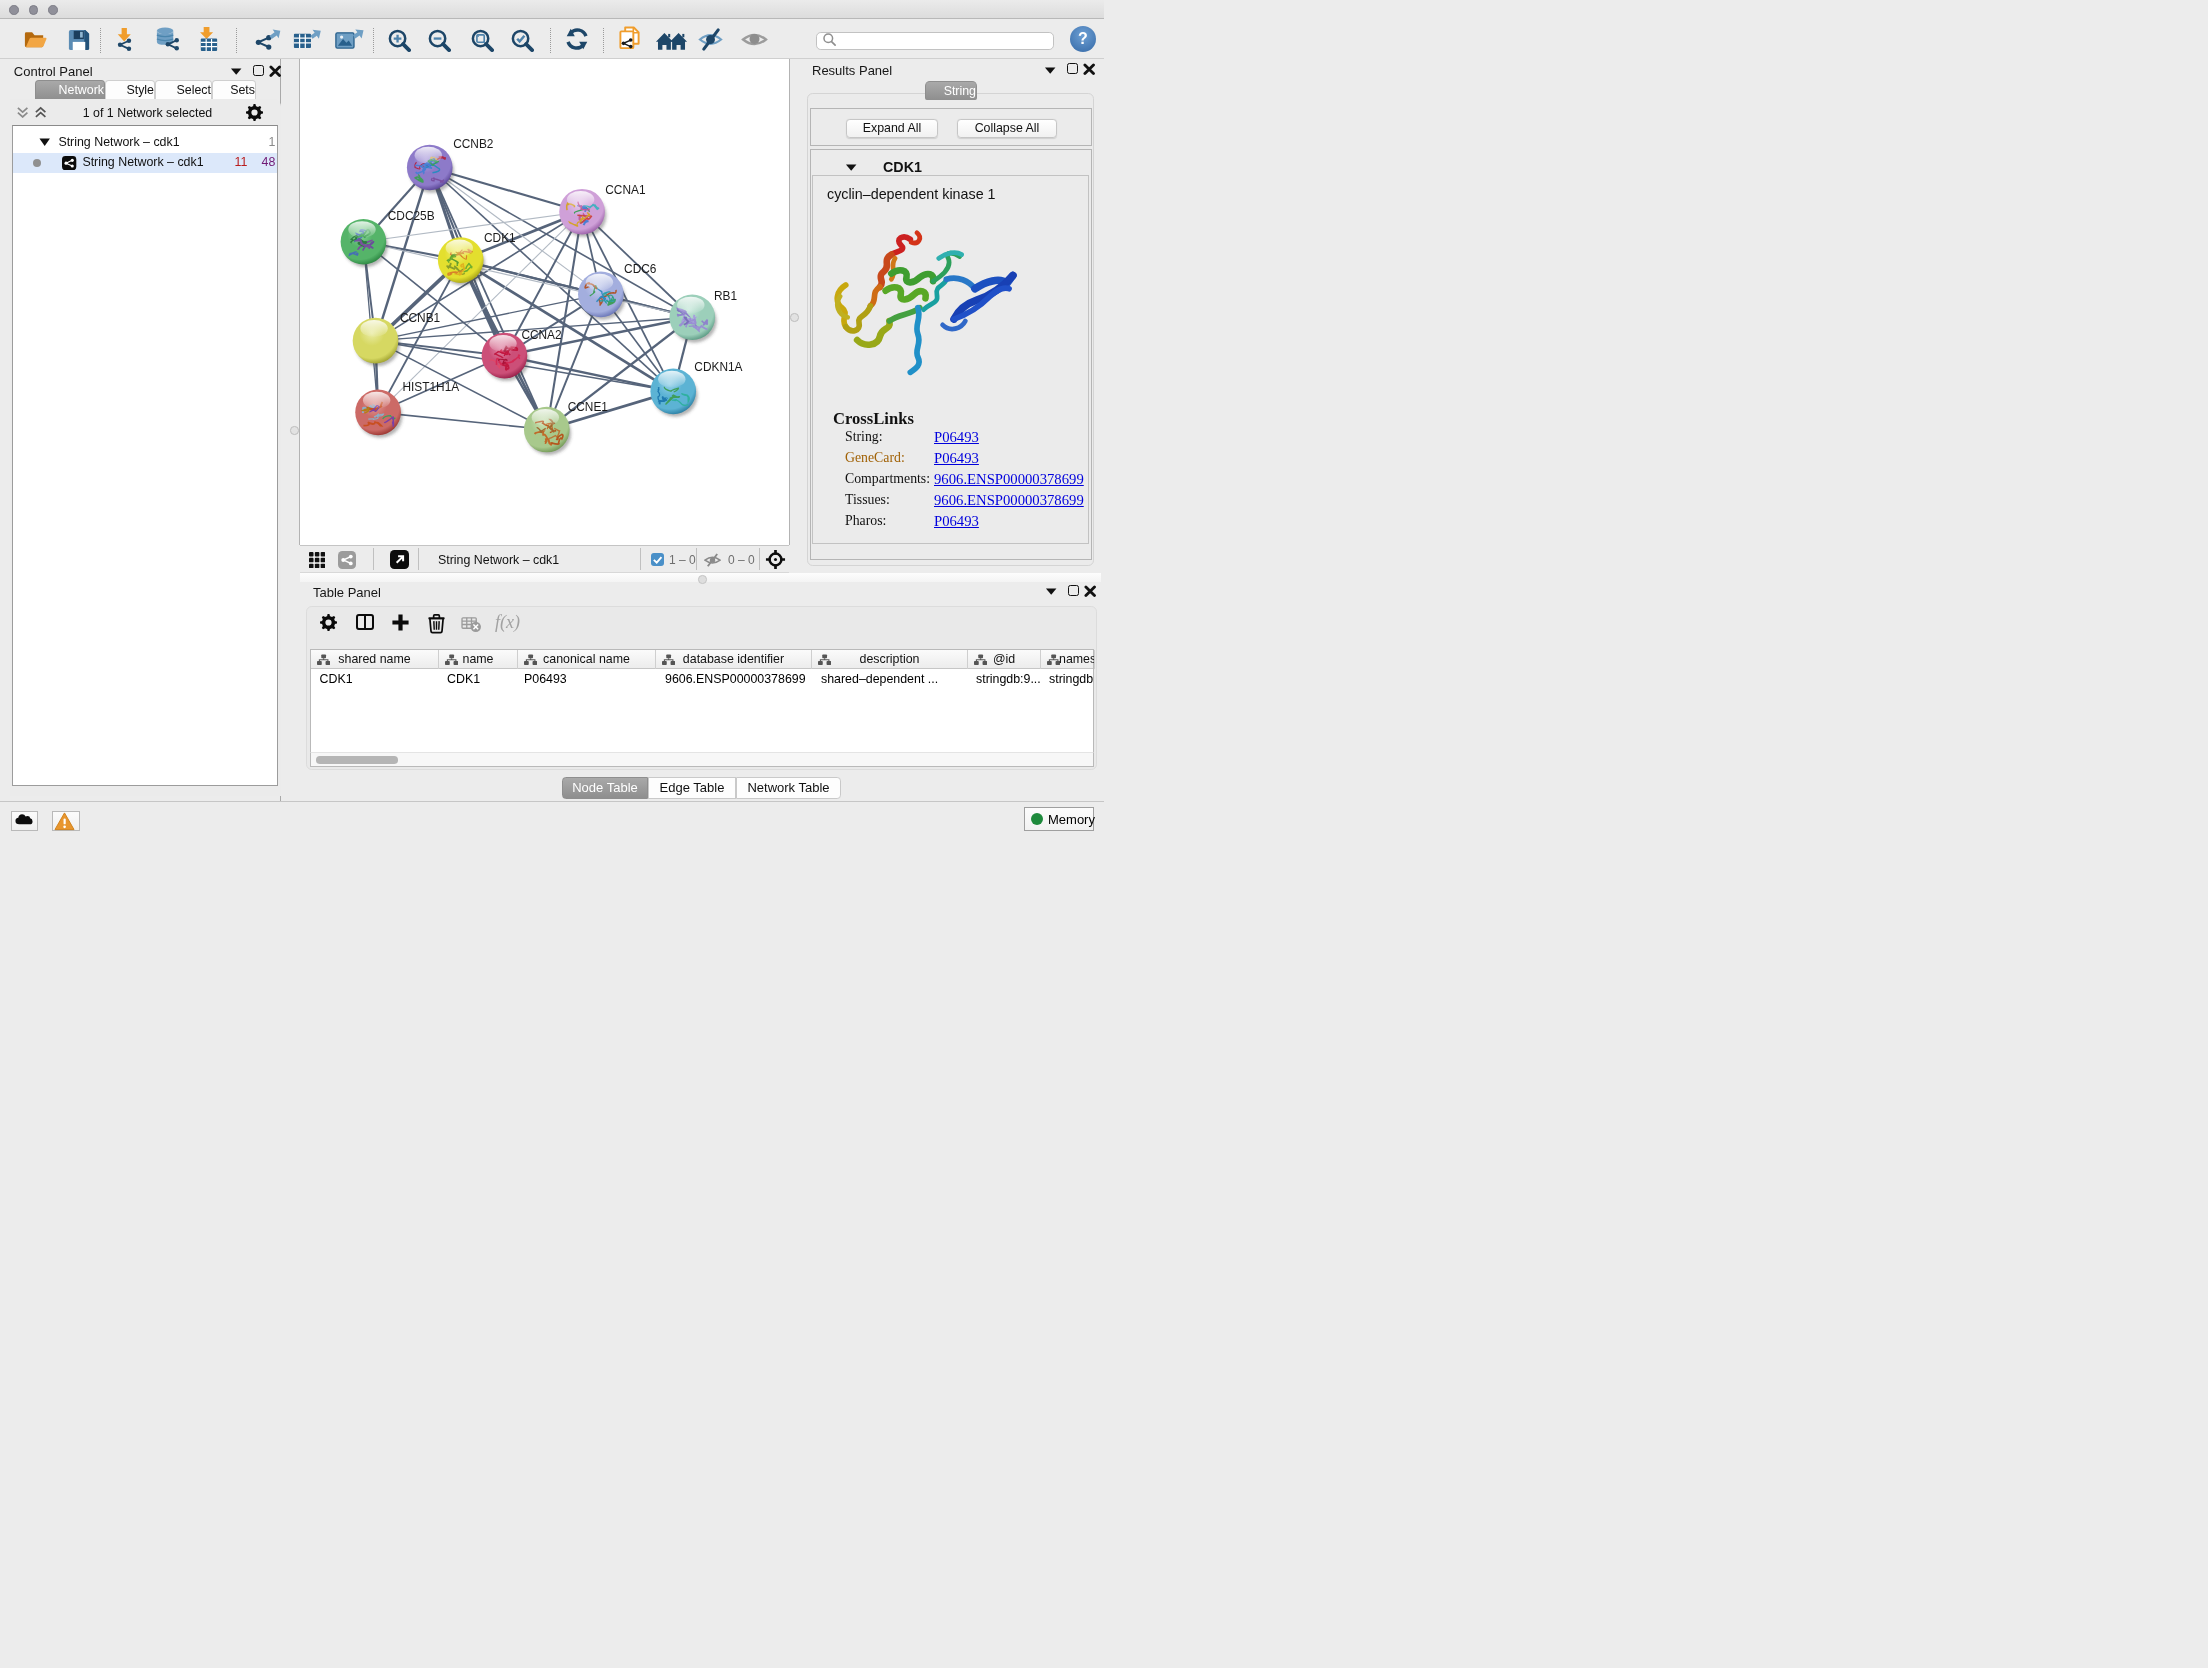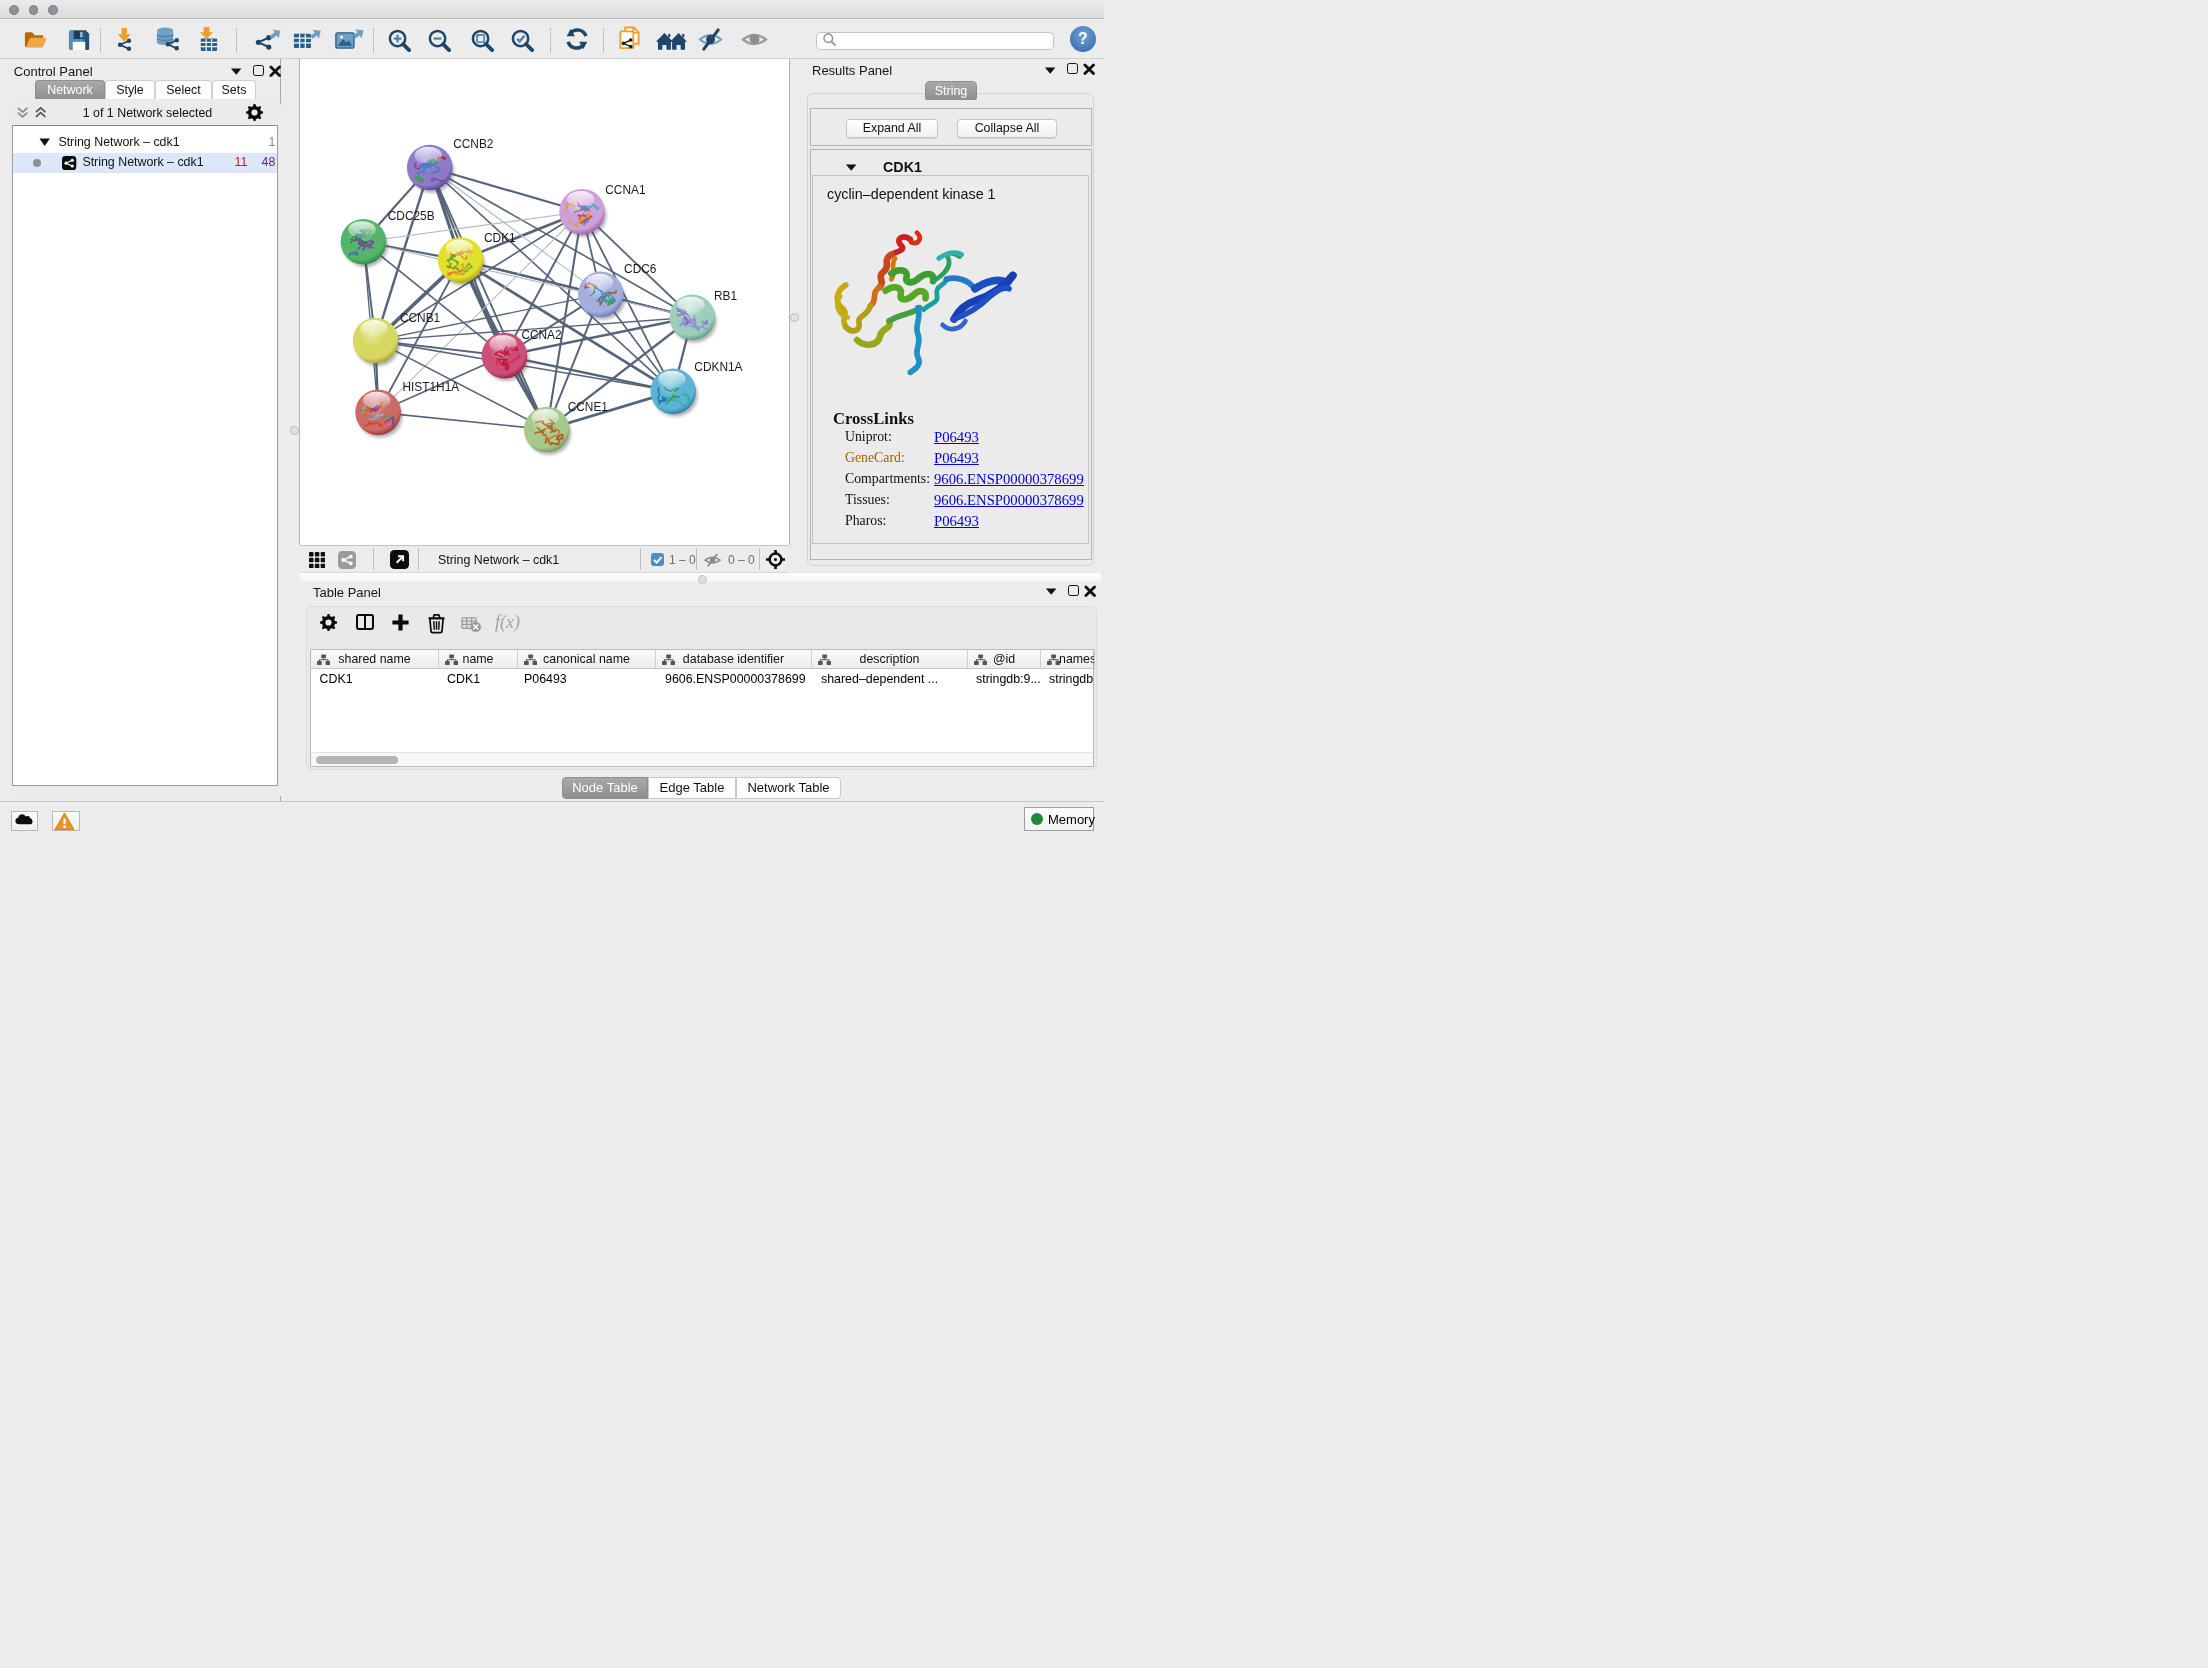--- a/index.html
+++ b/index.html
@@ -16,21 +16,21 @@
 .tsep{position:absolute;top:27.6px;height:25px;width:0;border-left:1.4px dotted #9a9a9a;}
 #searchbox{position:absolute;left:816px;top:32px;width:238px;height:18px;background:#fff;
   border:1px solid #c2c2c2;border-radius:4.8px;}
 #helpbtn{position:absolute;left:1070px;top:26px;width:26px;height:26px;border-radius:50%;
   background:radial-gradient(circle at 50% 35%,#6ea0d4,#4579b4 70%,#3a6aa4);color:#fff;
   font-weight:700;font-size:16px;text-align:center;line-height:25px;}
 
 #cpanel{position:absolute;left:0;top:59px;width:281px;height:742px;background:#ececec;
   border-right:1px solid #a9a9a9;}
 .ptitle{font-size:13px;color:#161616;}
-.tab{position:absolute;top:0;height:20px;font-size:12.4px;text-align:center;
+.tab{position:absolute;top:0;height:20px;font-size:12.4px;text-align:right;
   border:1px solid #cfcfcf;border-bottom:none;border-radius:3.8px 3.8px 0 0;background:#fdfdfd;color:#111;}
 .tabsel{background:linear-gradient(#a9a9a9,#8e8e8e);color:#fff;border-color:#8e8e8e;}
 #cp-content{position:absolute;left:9.5px;top:99px;width:271px;height:697px;
   background:#ebebeb;border-radius:0 7.6px 0 0;}
 #cp-list{position:absolute;left:12.4px;top:125px;width:266px;height:661px;background:#fff;
   border:1px solid #9c9c9c;border-top-color:#8a8a8a;}
 .lrow{position:absolute;left:0;width:264px;height:20px;font-size:12.4px;color:#111;}
 
 #netview{position:absolute;left:299px;top:59px;width:491px;height:486px;background:#fff;border-left:1px solid #b3b3b3;border-right:1px solid #b3b3b3;}
 #netbar{position:absolute;left:300px;top:545px;width:489px;height:27.6px;background:#ececec;
@@ -598,21 +598,21 @@
       <path d="M94 82 C98 94 90 100 94 110 C98 120 90 126 94 134 C98 142 92 146 86 150" stroke="#2090c8" stroke-width="6"></path>
       <path d="M116 30 C124 24 134 22 140 26" stroke="#30b0b0" stroke-width="5"></path>
       <path d="M124 52 C136 48 148 54 154 62" stroke="#2878c8" stroke-width="6"></path>
       <path d="M154 62 C166 54 180 50 188 56 L194 48" stroke="#1c50c0" stroke-width="8"></path>
       <path d="M194 48 C182 62 168 70 156 74 C144 78 136 86 132 94" stroke="#1840b4" stroke-width="8"></path>
       <path d="M132 94 C144 90 158 82 170 70 C178 62 186 60 190 62" stroke="#2050c8" stroke-width="6"></path>
       <path d="M120 100 C128 108 140 104 144 96" stroke="#3068c8" stroke-width="5"></path>
     </g>
   </svg>
 <div class="serif abs" style="left:833px;top:409px;font-size:16.6px;font-weight:700;color:#111">CrossLinks</div>
-<div class="serif abs" style="left:845px;top:429px;font-size:13.8px;color:#111">Uniprot:</div>
+<div class="serif abs" style="left:845px;top:429px;font-size:13.8px;color:#111">String:</div>
 <div class="serif xlink abs" style="left:934px;top:429px;font-size:14.7px">P06493</div>
 <div class="serif abs" style="left:845px;top:450px;font-size:13.8px;color:#a16207">GeneCard:</div>
 <div class="serif xlink abs" style="left:934px;top:450px;font-size:14.7px">P06493</div>
 <div class="serif abs" style="left:845px;top:471px;font-size:13.8px;color:#111">Compartments:</div>
 <div class="serif xlink abs" style="left:934px;top:471px;font-size:14.7px">9606.ENSP00000378699</div>
 <div class="serif abs" style="left:845px;top:492px;font-size:13.8px;color:#111">Tissues:</div>
 <div class="serif xlink abs" style="left:934px;top:492px;font-size:14.7px">9606.ENSP00000378699</div>
 <div class="serif abs" style="left:845px;top:513px;font-size:13.8px;color:#111">Pharos:</div>
 <div class="serif xlink abs" style="left:934px;top:513px;font-size:14.7px">P06493</div>
 <div class="ptitle abs" style="left:313px;top:585px">Table Panel</div>

